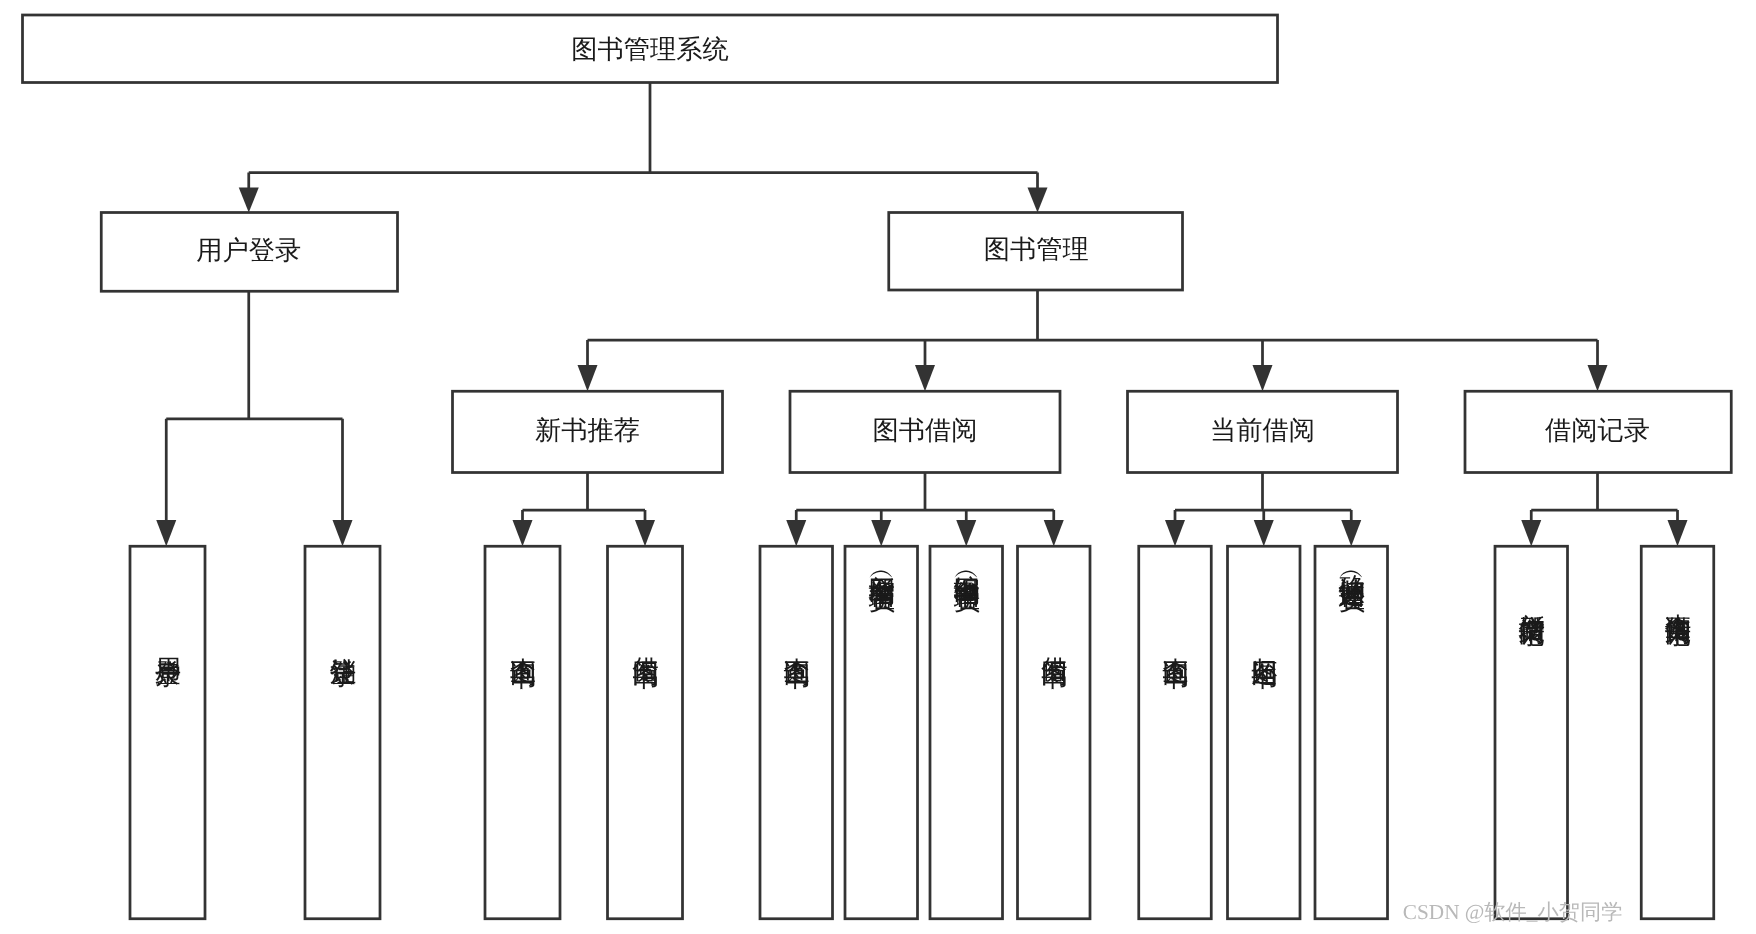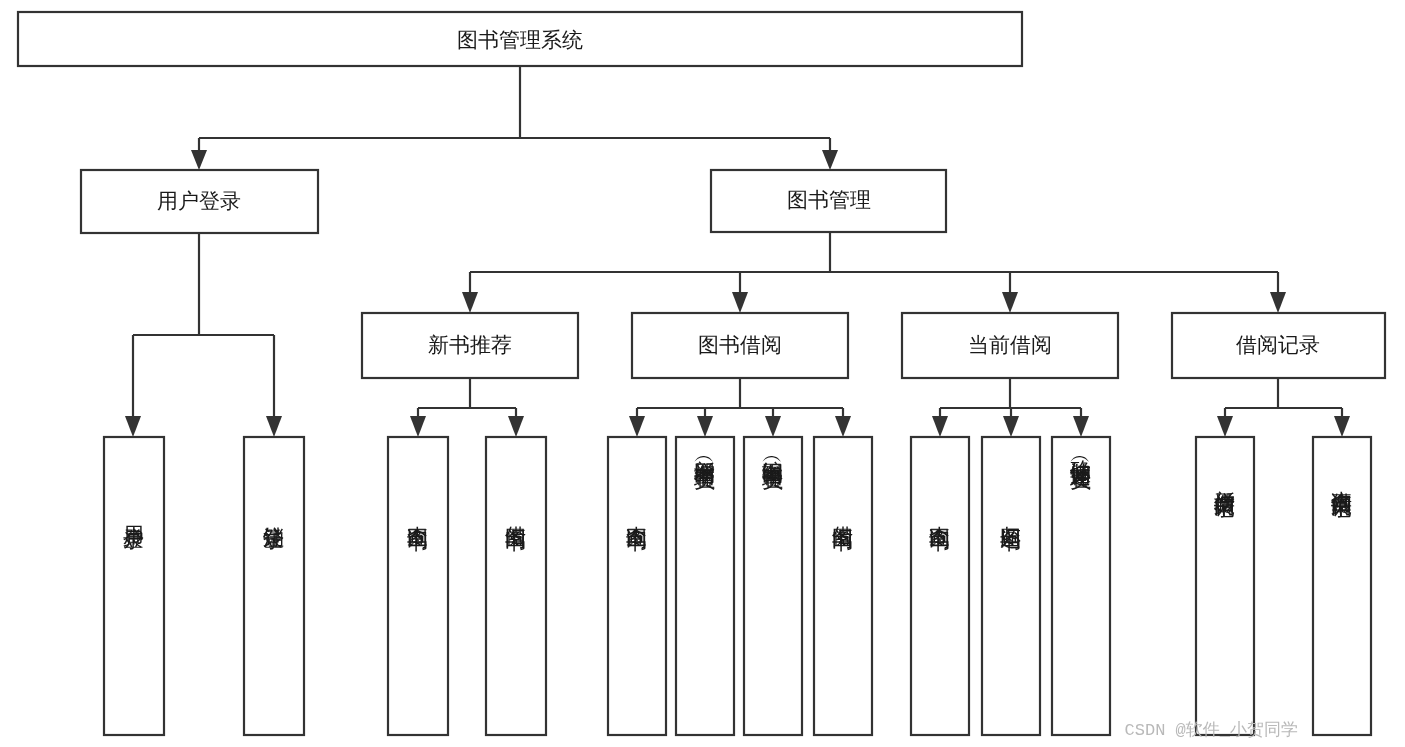--- a/index.html
+++ b/index.html
@@ -54,21 +54,21 @@
     fill: #1a1a1a;
     writing-mode: vertical-rl;
     text-orientation: upright;
     text-anchor: middle;
     letter-spacing: 1.5px;
   }
   .watermark-text {
     position: absolute;
     right: 12px;
     bottom: 6px;
-    font-family: Liberation Mono, monospace;
+    font-family: Liberation Serif, serif;
     font-size: 17px;
     color: #b9b9b9;
     white-space: nowrap;
     user-select: none;
   }
 </style>
 </head>
 <body>
 
 <div id="diagram-root">

